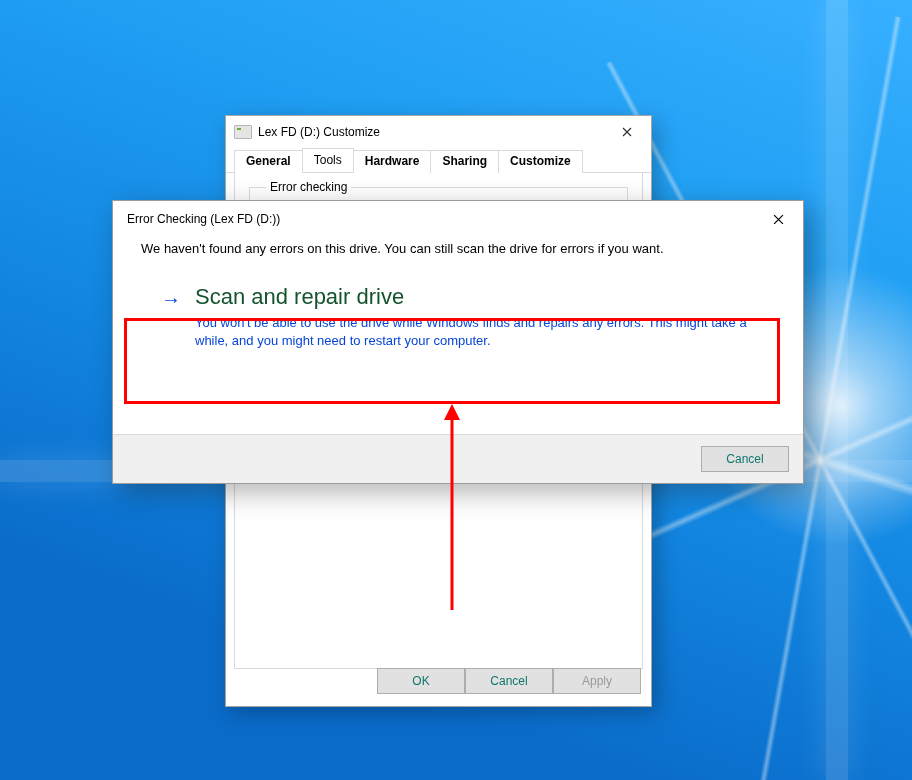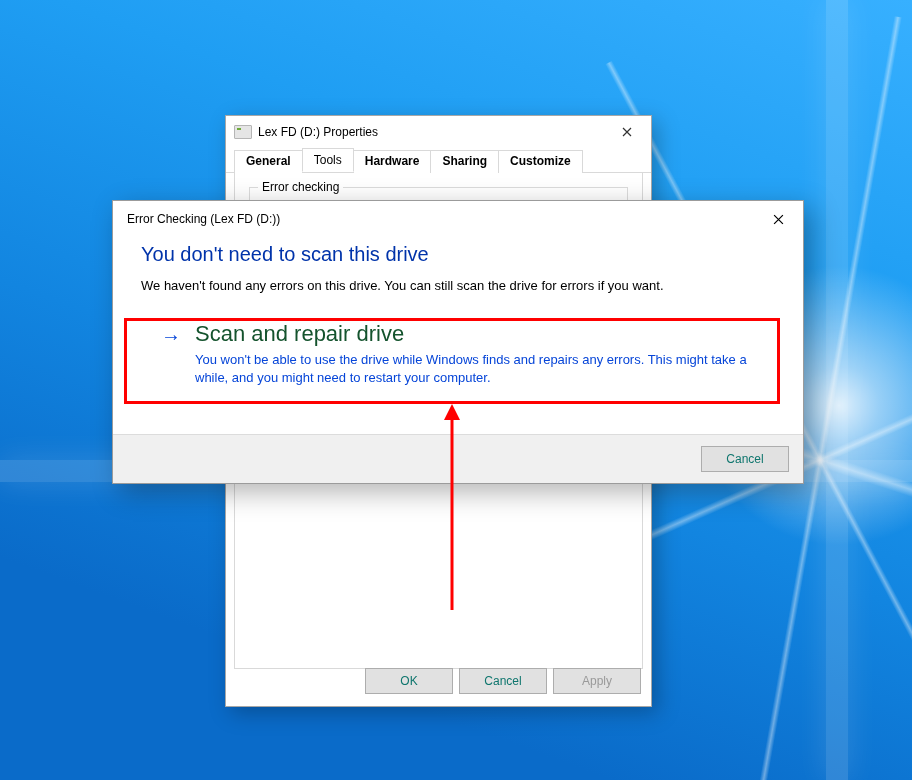--- a/index.html
+++ b/index.html
@@ -111,31 +111,31 @@
 
   
   .group {
     position:absolute;
     left:14px; right:14px; top:14px;
     height:80px;
     border:1px solid #dcdcdc;
   }
   .group-label{
     position:absolute;
-    top:-8px; left:8px;
+    top:-8px; left:16px;
     background:#ffffff;
     padding:0 4px;
     font-size:12px;
   }
 
   
   .props-btnrow {
     position:absolute;
     bottom:12px; right:10px;
-    display:flex; gap:6px;
+    display:flex; 
   }
   .btn {
     min-width:86px;
     height:24px;
     border:1px solid #adadad;
     background:#e1e1e1;
     display:flex; align-items:center; justify-content:center;
     font-size:12px;
     color:#0f766e;
   }
@@ -249,21 +249,21 @@
   <div class="wincross-v"></div>
   <div class="wincross-h"></div>
   <div class="ray" style="left:820px;top:460px;width:900px;height:14px;transform:translate(-50%,-50%) rotate(18deg)"></div>
   <div class="ray" style="left:820px;top:460px;width:900px;height:10px;transform:translate(-50%,-50%) rotate(-24deg)"></div>
   <div class="ray" style="left:820px;top:460px;width:900px;height:8px;transform:translate(-50%,-50%) rotate(62deg)"></div>
   <div class="ray" style="left:820px;top:460px;width:900px;height:8px;transform:translate(-50%,-50%) rotate(-80deg)"></div>
 
   <div class="props">
     <div class="props-titlebar">
       <div class="drive-icon"></div>
-      <div class="props-title">Lex FD (D:) Properties</div>
+      <div class="props-title">Lex FD (D:) Customize</div>
       <div class="props-close">
         <svg viewBox="0 0 10 10">
             <path d="M1 1 L9 9 M9 1 L1 9" stroke="#333" stroke-width="1.2" fill="none"></path>
           </svg>
       </div>
     </div>
 
     <div class="tabs">
       <div class="tab inactive">General</div>
       <div class="tab active">Tools</div>
@@ -289,21 +289,20 @@
     <div class="ecd-titlebar">
       <div class="ecd-title">Error Checking (Lex FD (D:))</div>
       <div class="ecd-close">
         <svg viewBox="0 0 10 10">
             <path d="M1 1 L9 9 M9 1 L1 9" stroke="#000" stroke-width="1.1" fill="none"></path>
           </svg>
       </div>
     </div>
 
     <div class="ecd-body">
-      <div class="ecd-heading">You don't need to scan this drive</div>
       <div class="ecd-sub">We haven't found any errors on this drive. You can still scan the drive for errors if you want.</div>
 
       <div class="ecd-option">
         <div class="ecd-arrow">→</div>
         <div class="ecd-option-text">
           <div class="ecd-option-title">Scan and repair drive</div>
           <div class="ecd-option-desc">You won't be able to use the drive while Windows finds and repairs any errors. This might take a while, and you might need to restart your computer.</div>
         </div>
       </div>
     </div>

